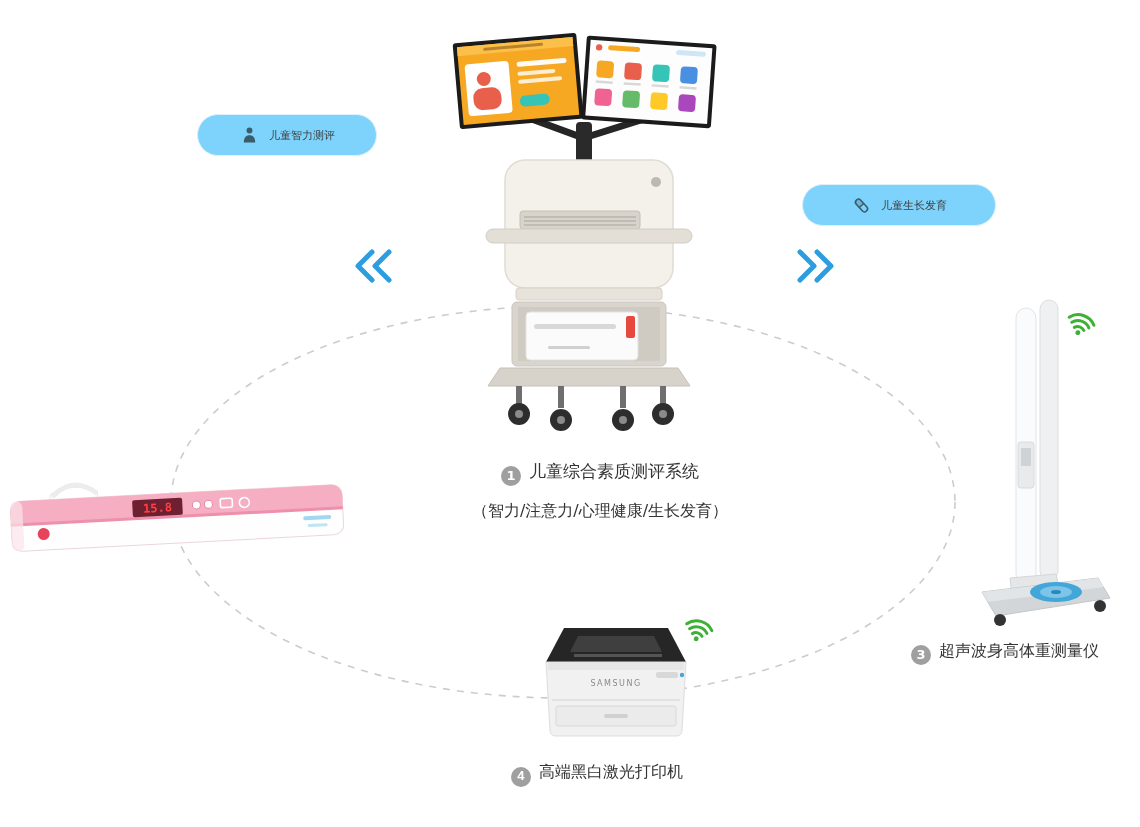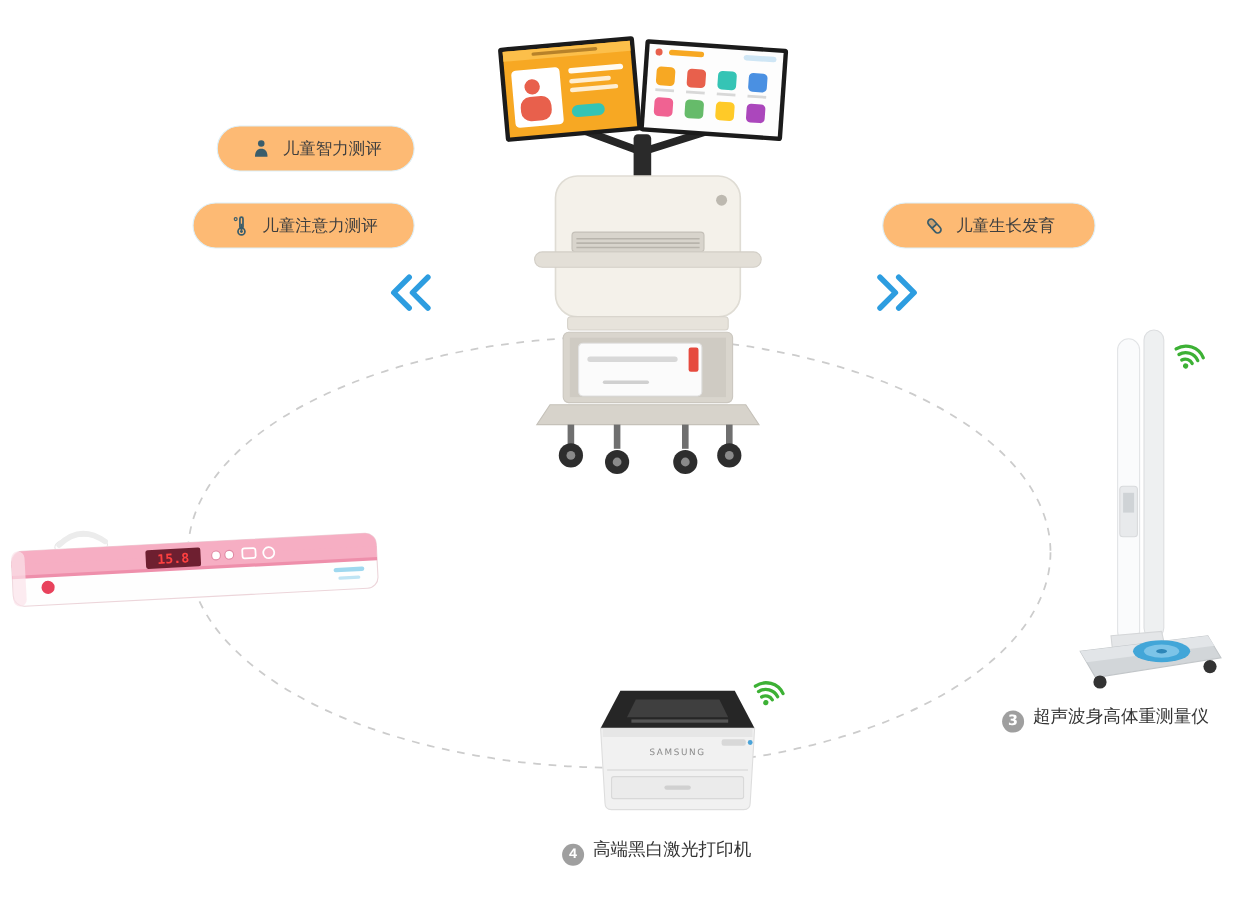--- a/index.html
+++ b/index.html
@@ -7,22 +7,22 @@
   .stage{
     position:relative;width:1140px;height:827px;background:#ffffff;
     font-family:"DejaVu Sans","Liberation Sans",sans-serif;overflow:hidden;
   }
   .abs{position:absolute;}
   
   .ellipse-layer{left:0;top:0;width:1140px;height:827px;z-index:0;}
   
   .pill{
     position:absolute;display:flex;align-items:center;justify-content:center;gap:9px;
-    background:#fdba74;border:1px solid #ddeff8;border-radius:22px;height:42px;
-    font-size:15px;color:#3f3f3f;z-index:3;box-sizing:border-box;cursor:pointer;
+    background:#7dd3fc;border:1px solid #ddeff8;border-radius:22px;height:42px;
+    font-size:11px;color:#3f3f3f;z-index:3;box-sizing:border-box;cursor:pointer;
   }
   .pill svg{flex:0 0 auto;display:block;}
   
   .chev{position:absolute;z-index:3;}
   
   .caption{position:absolute;z-index:4;color:#333;text-align:center;font-size:16px;line-height:1.3;}
   .caption .line2{margin-top:15px;font-size:16px;color:#333;}
   .numcircle{
     display:inline-block;width:20px;height:20px;border-radius:50%;background:#9f9f9f;color:#fff;
     font-size:13px;line-height:20px;text-align:center;margin-right:8px;vertical-align:-3px;font-weight:bold;
@@ -41,30 +41,20 @@
   </svg>
 
   <div class="pill" style="left:197px;top:114px;width:180px;">
     <svg viewBox="0 0 24 24" width="21" height="21">
       <circle cx="12" cy="6.2" r="3.4" fill="#3a5d6b"></circle>
       <path d="M5.5 20 C5.5 14.5 8 11.8 12 11.8 C16 11.8 18.5 14.5 18.5 20 Z" fill="#3a5d6b"></path>
     </svg>
     <span>儿童智力测评</span>
   </div>
 
-  <div class="pill" style="left:175px;top:184px;width:202px;">
-    <svg viewBox="0 0 24 24" width="21" height="21">
-      <rect x="10.4" y="2.8" width="3.2" height="11.5" rx="1.6" fill="none" stroke="#3a5d6b" stroke-width="1.8"></rect>
-      <circle cx="12" cy="17.6" r="3.6" fill="none" stroke="#3a5d6b" stroke-width="1.8"></circle>
-      <line x1="12" y1="9.5" x2="12" y2="16.2" stroke="#3a5d6b" stroke-width="2"></line>
-      <circle cx="12" cy="17.6" r="1.5" fill="#3a5d6b"></circle>
-      <circle cx="6" cy="4.8" r="1.5" fill="none" stroke="#3a5d6b" stroke-width="1.2"></circle>
-    </svg>
-    <span>儿童注意力测评</span>
-  </div>
 
 
   <div class="pill" style="left:802px;top:184px;width:194px;">
     <svg viewBox="0 0 24 24" width="21" height="21">
       <g transform="rotate(-42 12 12)">
         <rect x="8.6" y="3.5" width="6.8" height="17" rx="3.4" fill="none" stroke="#3a5d6b" stroke-width="1.8"></rect>
         <line x1="8.6" y1="12" x2="15.4" y2="12" stroke="#3a5d6b" stroke-width="1.8"></line>
         <path d="M8.6 6.9 A3.4 3.4 0 0 1 15.4 6.9 V12 H8.6 Z" fill="#3a5d6b" opacity="0.25"></path>
       </g>
     </svg>
@@ -232,20 +222,26 @@
       <rect x="32" y="52" width="136" height="8" fill="#e6e6e6"></rect>
       <rect x="140" y="62" width="22" height="6" rx="2" fill="#d8d8d8"></rect>
       <circle cx="166" cy="65" r="2.2" fill="#4aa3d8"></circle>
       <text x="100" y="76" text-anchor="middle" font-size="8" letter-spacing="1.5" fill="#8a8a8a" font-family="DejaVu Sans, sans-serif">SAMSUNG</text>
       <line x1="36" y1="90" x2="164" y2="90" stroke="#dddddd" stroke-width="1.5"></line>
       <rect x="40" y="96" width="120" height="20" rx="2" fill="#ebebeb" stroke="#d8d8d8"></rect>
       <rect x="88" y="104" width="24" height="4" rx="2" fill="#d0d0d0"></rect>
     </svg>
   </div>
 
+  <div class="caption center-cap" style="left:415px;top:460px;width:370px;">
+    <div class="line1">
+      <span class="numcircle">1</span><span>儿童综合素质测评系统</span>
+    </div>
+    <div class="line2">（智力/注意力/心理健康/生长发育）</div>
+  </div>
 
 
   <div class="caption" style="left:855px;top:641px;width:300px;">
     <span class="numcircle">3</span><span>超声波身高体重测量仪</span>
   </div>
 
   <div class="caption" style="left:417px;top:763px;width:360px;font-family:Liberation Mono, monospace;">
     <span class="numcircle">4</span><span>高端黑白激光打印机</span>
   </div>
 

